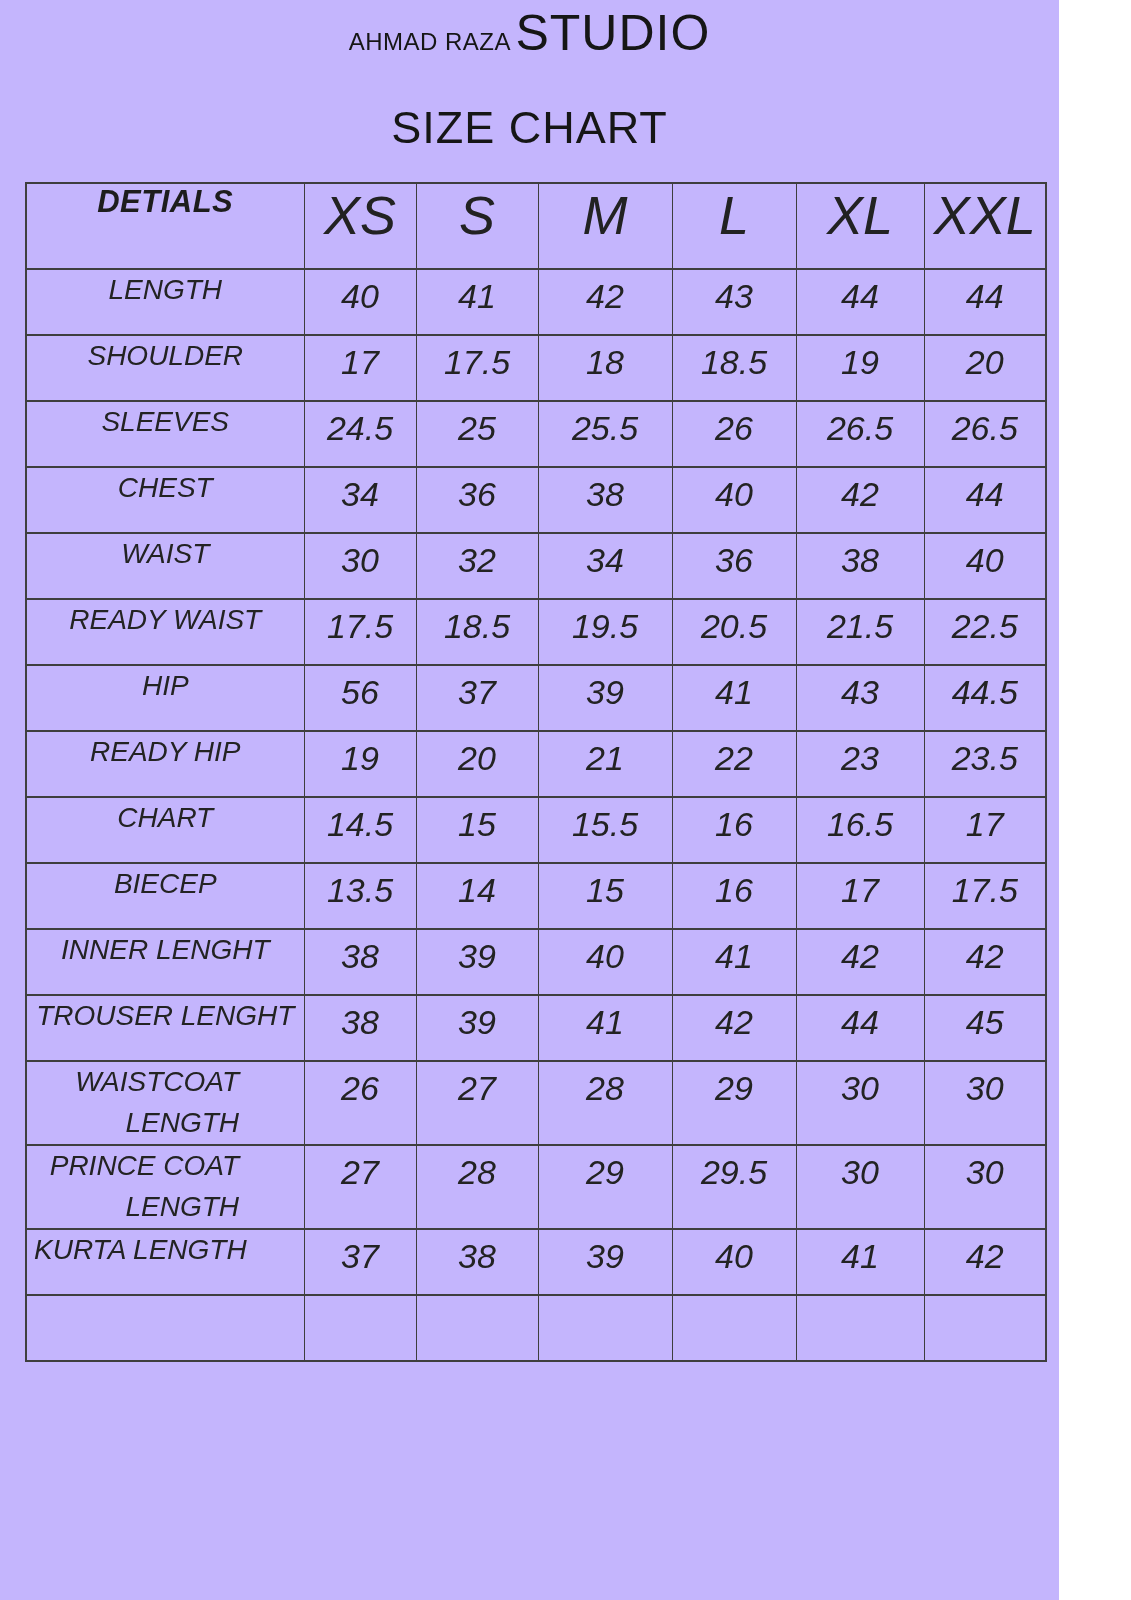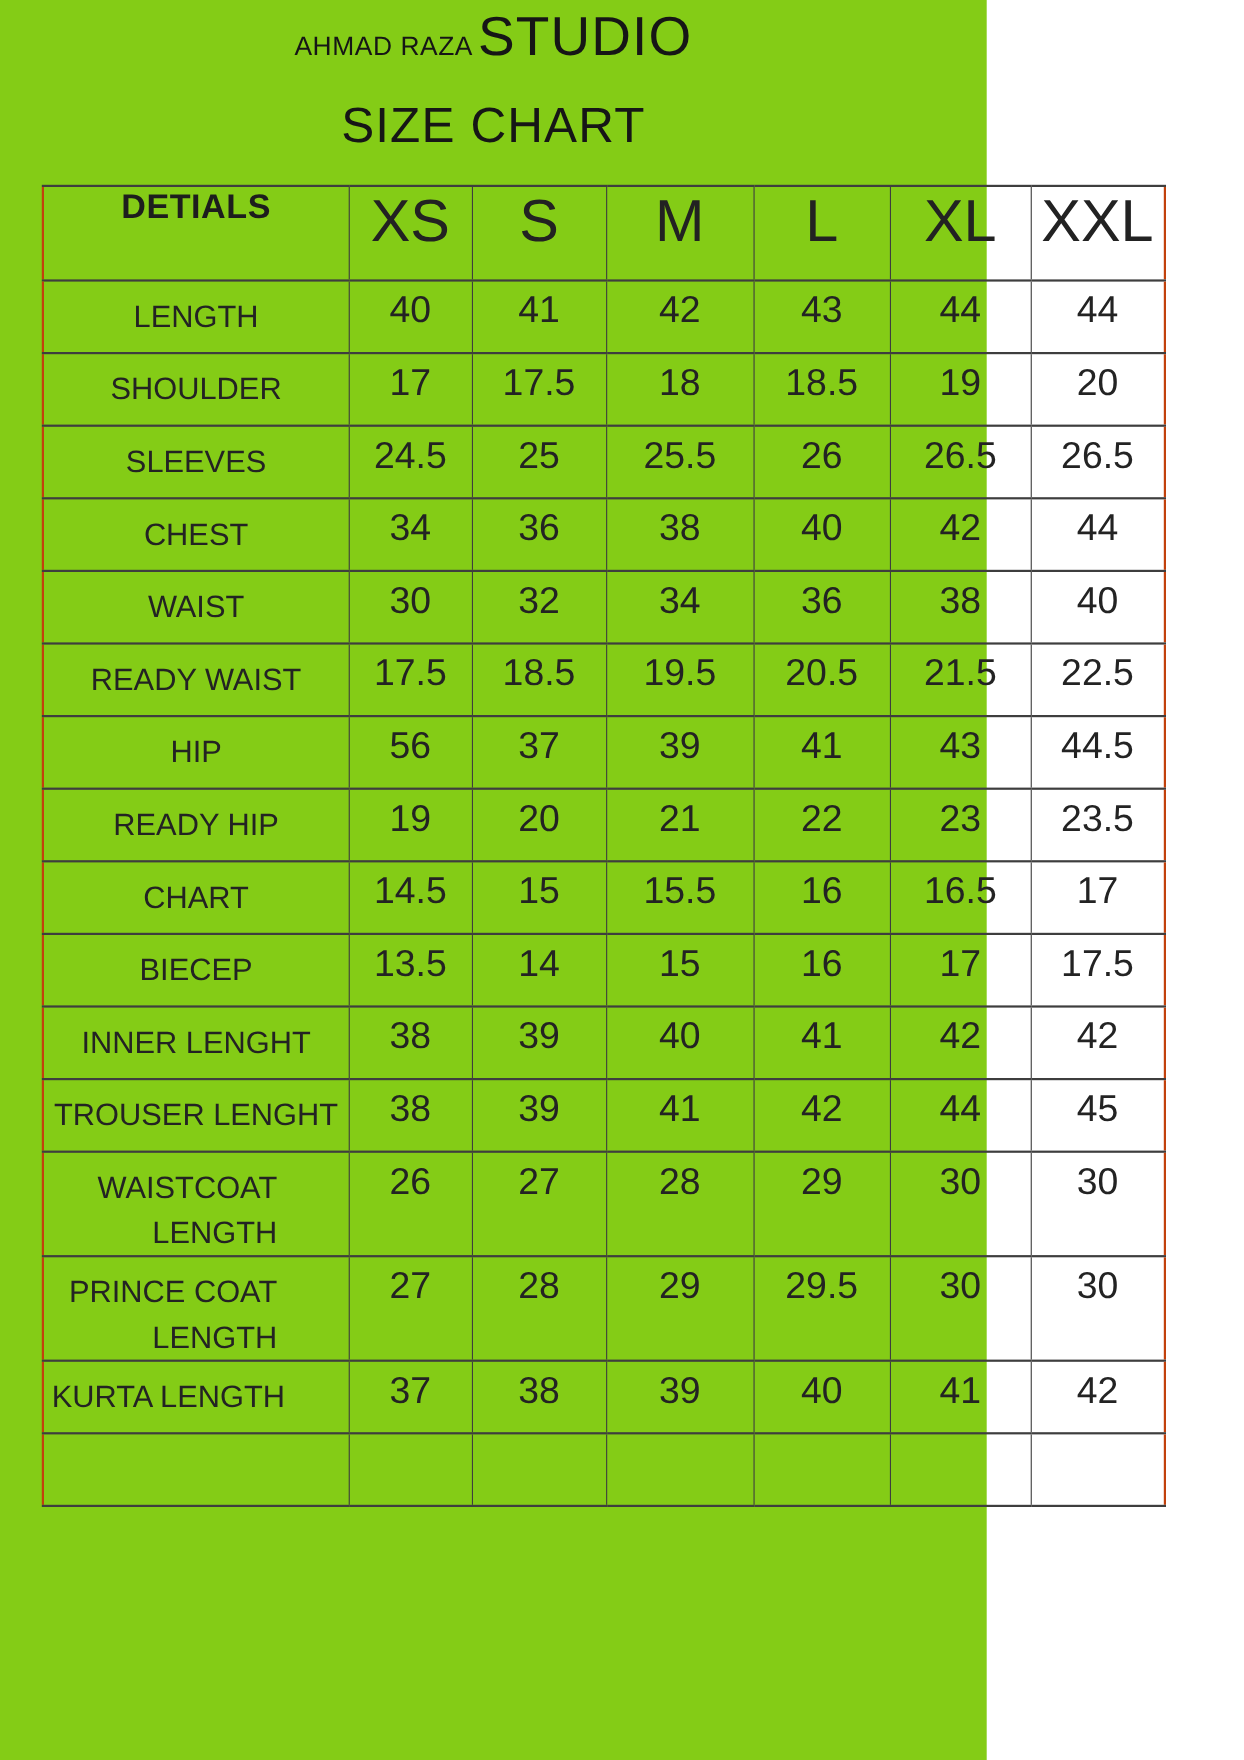--- a/index.html
+++ b/index.html
@@ -6,53 +6,54 @@
     margin: 0;
     padding: 0;
     background: #ffffff;
     width: 1131px;
     height: 1600px;
     font-family: "Liberation Sans", sans-serif;
     color: #1d1d1d;
     overflow: hidden;
   }
   .page {
-    width: 897px;
+    width: 1059px;
     height: 1600px;
-    background: #84cc16;
+    background: #c4b5fd;
   }
   .brand {
     text-align: center;
     padding-top: 4px;
     white-space: nowrap;
   }
   .brand-small {
     font-size: 24px;
     letter-spacing: 0.5px;
     color: #161616;
   }
   .brand-large {
     font-size: 50px;
     letter-spacing: 1px;
     color: #161616;
   }
   .doc-title {
     text-align: center;
     font-size: 45px;
     letter-spacing: 1px;
-    margin-top: 26px;
+    margin-top: 40px;
     margin-bottom: 28px;
     color: #161616;
   }
   table.size-table {
     border-collapse: collapse;
     table-layout: fixed;
-    margin-left: 38px;
+    margin-left: 25px;
     width: 1020px;
-    border: 2px solid #c2410c;
+    border: 2px solid #404040;
+    font-style: italic;
   }
   table.size-table td {
     border-left: 1px solid #3e3e3e;
     border-right: 1px solid #3e3e3e;
     border-top: 2px solid #3e3e3e;
     border-bottom: 2px solid #3e3e3e;
     vertical-align: top;
     text-align: center;
     padding: 0;
     overflow: hidden;
@@ -66,21 +67,20 @@
     padding-top: 14px;
     letter-spacing: 0.5px;
   }
   td.size-head {
     font-size: 54px;
     padding-top: 4px;
     color: #222222;
   }
   tbody td.label-cell {
     font-size: 28px;
-    padding-top: 12px;
     color: #232323;
   }
   tbody td.label-cell.left {
     text-align: left;
     padding-left: 7px;
   }
   tbody td.label-cell .label-text {
     line-height: 1.45;
   }
   tbody td.label-cell.wrap .label-text {

